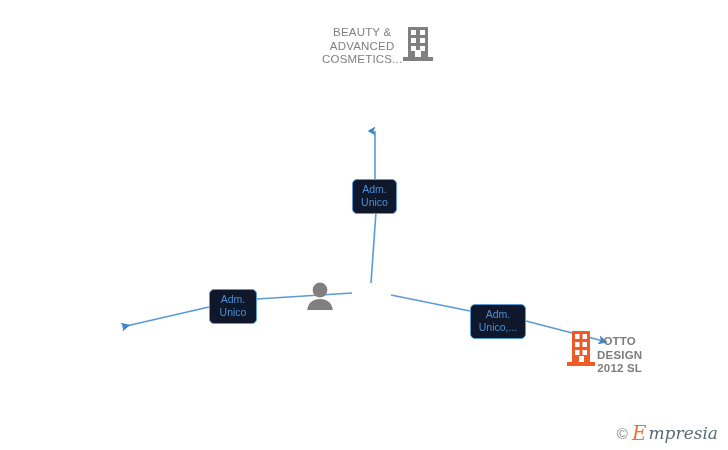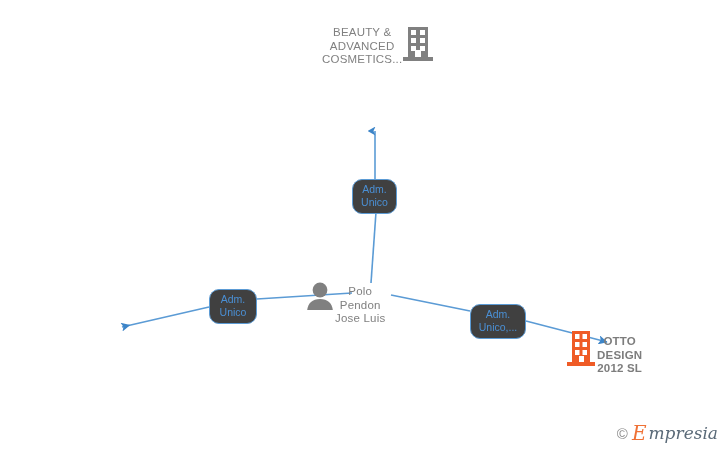--- a/index.html
+++ b/index.html
@@ -59,22 +59,22 @@
   #node-hume         { left: 44px;  top: 313px; }
   #node-hume .node-label   { margin-top: 5px; }
   #node-otto         { left: 565px; top: 330px; }
   #node-otto .node-label   { margin-top: 5px; }
 
   
   .edge-label {
     position: absolute;
     box-sizing: border-box;
     border: 1px solid #5b9bd5;
-    border-radius: 10px;
-    background: #404040;
+    border-radius: 5px;
+    background: #0f172a;
     color: #4a8fd4;
     font-size: 10.5px;
     line-height: 13px;
     text-align: center;
     padding: 3px 6px 4px 6px;
     white-space: pre-line;
     z-index: 4;
   }
   #label-top    { left: 352px; top: 179px; width: 45px; }
   #label-left   { left: 209px; top: 289px; width: 48px; }
@@ -170,23 +170,20 @@
     </span>
   </div>
 
   <div class="node" id="node-person">
     <span class="icon-wrap">
       <svg width="30" height="30" viewBox="0 0 30 30" xmlns="http://www.w3.org/2000/svg">
         <circle cx="15" cy="9" r="7.4" fill="#808080"></circle>
         <path d="M15,18 C7.5,18 2.8,22.4 2.2,29 L27.8,29 C27.2,22.4 22.5,18 15,18 Z" fill="#808080"></path>
       </svg>
     </span>
-    <div class="node-label">Polo
-Pendon
-Jose Luis</div>
   </div>
 
 
   <div class="node" id="node-otto">
     <span class="icon-wrap">
       <svg width="32" height="38" viewBox="0 0 32 38" xmlns="http://www.w3.org/2000/svg">
         <rect x="7" y="1" width="18" height="31" fill="#ef5b26"></rect>
         <rect x="2" y="32" width="28" height="4" fill="#ef5b26"></rect>
         <rect x="10" y="4" width="4.5" height="5" fill="#ffffff"></rect>
         <rect x="17.5" y="4" width="4.5" height="5" fill="#ffffff"></rect>

